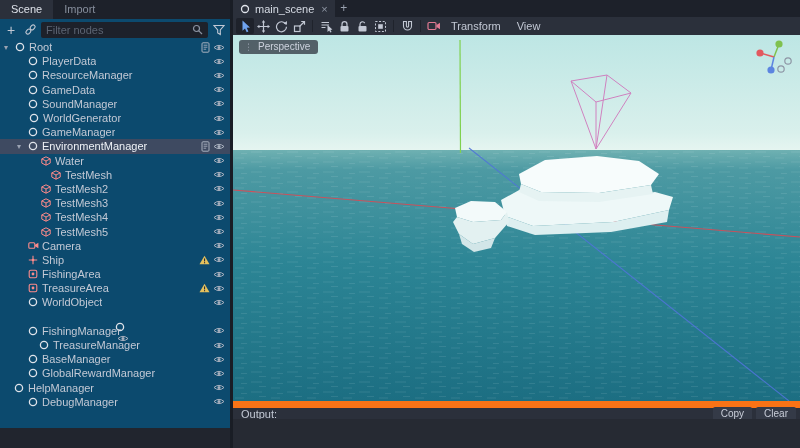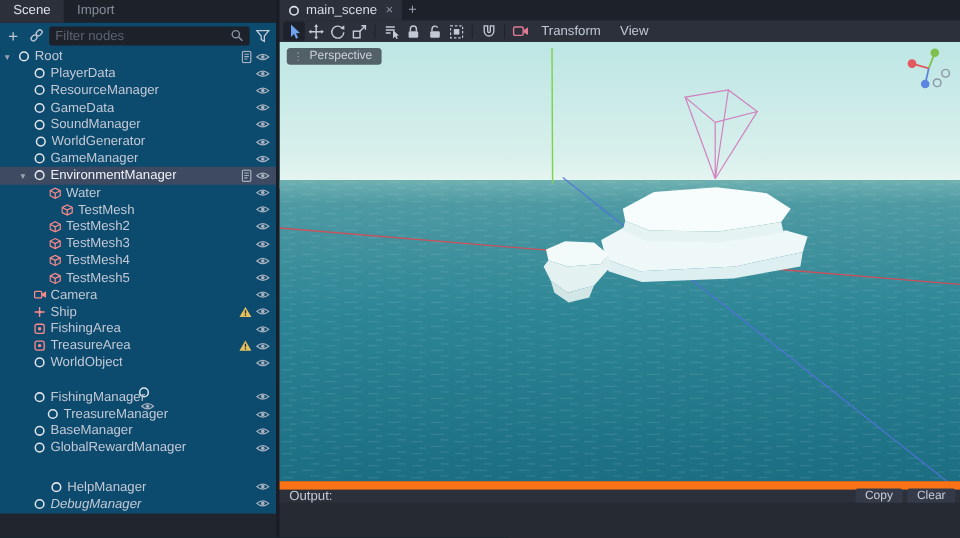--- a/index.html
+++ b/index.html
@@ -498,37 +498,37 @@
           </span>
           <span class="nlabel">GlobalRewardManager</span>
           <span class="sp"></span>
           <span class="ricon">
             <svg width="12" height="9" viewBox="0 0 12 9">
               <path d="M1 4.5 Q6 0.2 11 4.5 Q6 8.8 1 4.5 Z" fill="none" stroke="#a9b1bf" stroke-width="1"></path>
               <circle cx="6" cy="4.5" r="1.5" fill="#a9b1bf"></circle>
             </svg>
           </span>
         </div>
-        <div class="trow" style="padding-left: 31px; margin-top: 18px;">
+        <div class="trow" style="padding-left: 3px;">
           <span class="exp"></span>
           <span class="nicon">
             <svg width="10" height="10" viewBox="0 0 10 10">
               <circle cx="5" cy="5" r="3.6" fill="none" stroke="#dfe3ea" stroke-width="1.3"></circle>
             </svg>
           </span>
           <span class="nlabel">HelpManager</span>
           <span class="sp"></span>
           <span class="ricon">
             <svg width="12" height="9" viewBox="0 0 12 9">
               <path d="M1 4.5 Q6 0.2 11 4.5 Q6 8.8 1 4.5 Z" fill="none" stroke="#a9b1bf" stroke-width="1"></path>
               <circle cx="6" cy="4.5" r="1.5" fill="#a9b1bf"></circle>
             </svg>
           </span>
         </div>
-        <div class="trow" style="padding-left: 17px; font-style: italic;">
+        <div class="trow" style="padding-left: 17px;">
           <span class="exp"></span>
           <span class="nicon">
             <svg width="10" height="10" viewBox="0 0 10 10">
               <circle cx="5" cy="5" r="3.6" fill="none" stroke="#dfe3ea" stroke-width="1.3"></circle>
             </svg>
           </span>
           <span class="nlabel">DebugManager</span>
           <span class="sp"></span>
           <span class="ricon">
             <svg width="12" height="9" viewBox="0 0 12 9">

